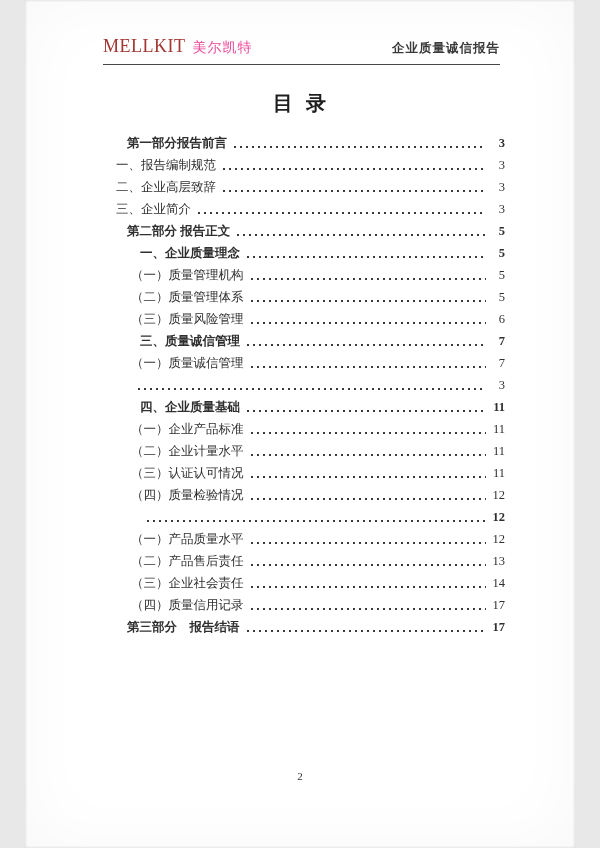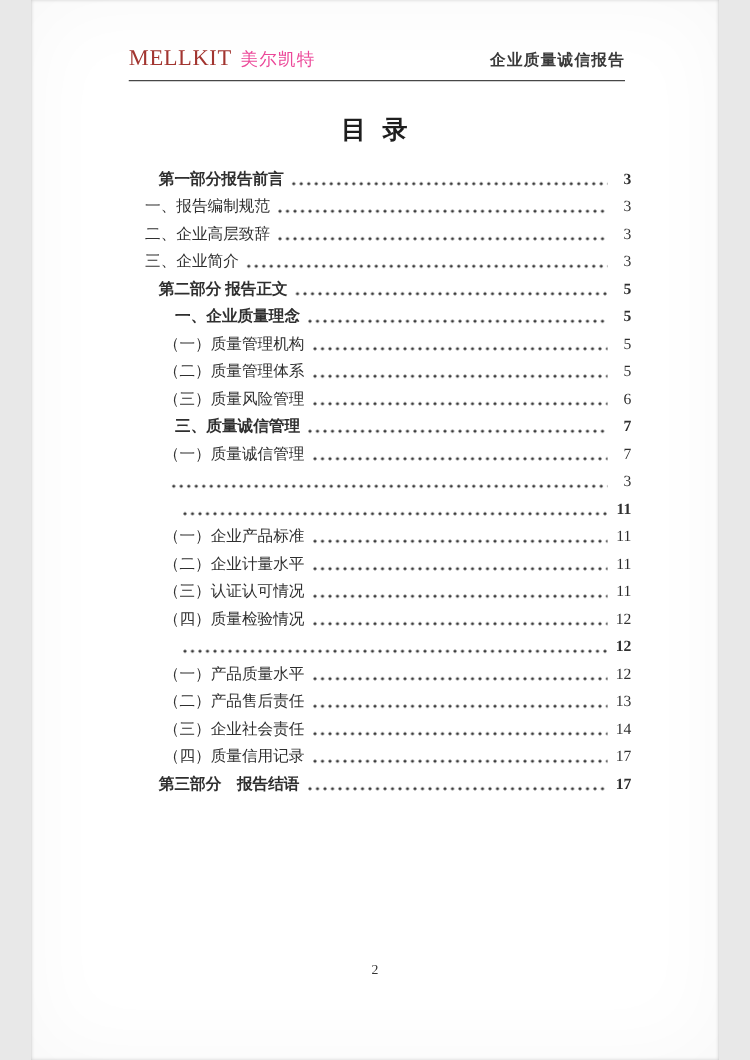--- a/index.html
+++ b/index.html
@@ -127,21 +127,21 @@
       <div class="toc-row lvl1"><span class="toc-label">二、企业高层致辞</span><span class="leader"></span><span class="toc-page">3</span></div>
       <div class="toc-row lvl1"><span class="toc-label">三、企业简介</span><span class="leader"></span><span class="toc-page">3</span></div>
       <div class="toc-row lvl0 bold"><span class="toc-label">第二部分 报告正文</span><span class="leader"></span><span class="toc-page">5</span></div>
       <div class="toc-row lvl1 bold"><span class="toc-label">一、企业质量理念</span><span class="leader"></span><span class="toc-page">5</span></div>
       <div class="toc-row lvl2"><span class="toc-label">（一）质量管理机构</span><span class="leader"></span><span class="toc-page">5</span></div>
       <div class="toc-row lvl2"><span class="toc-label">（二）质量管理体系</span><span class="leader"></span><span class="toc-page">5</span></div>
       <div class="toc-row lvl2"><span class="toc-label">（三）质量风险管理</span><span class="leader"></span><span class="toc-page">6</span></div>
       <div class="toc-row lvl1 bold"><span class="toc-label">三、质量诚信管理</span><span class="leader"></span><span class="toc-page">7</span></div>
       <div class="toc-row lvl2"><span class="toc-label">（一）质量诚信管理</span><span class="leader"></span><span class="toc-page">7</span></div>
       <div class="toc-row lvl2"><span class="leader"></span><span class="toc-page">3</span></div>
-      <div class="toc-row lvl1 bold"><span class="leader"></span><span class="toc-page">11</span></div>
+      <div class="toc-row lvl1 bold"><span class="toc-label">四、企业质量基础</span><span class="leader"></span><span class="toc-page">11</span></div>
       <div class="toc-row lvl2"><span class="toc-label">（一）企业产品标准</span><span class="leader"></span><span class="toc-page">11</span></div>
       <div class="toc-row lvl2"><span class="toc-label">（二）企业计量水平</span><span class="leader"></span><span class="toc-page">11</span></div>
       <div class="toc-row lvl2"><span class="toc-label">（三）认证认可情况</span><span class="leader"></span><span class="toc-page">11</span></div>
       <div class="toc-row lvl2"><span class="toc-label">（四）质量检验情况</span><span class="leader"></span><span class="toc-page">12</span></div>
       <div class="toc-row lvl1 bold"><span class="leader"></span><span class="toc-page">12</span></div>
       <div class="toc-row lvl2"><span class="toc-label">（一）产品质量水平</span><span class="leader"></span><span class="toc-page">12</span></div>
       <div class="toc-row lvl2"><span class="toc-label">（二）产品售后责任</span><span class="leader"></span><span class="toc-page">13</span></div>
       <div class="toc-row lvl2"><span class="toc-label">（三）企业社会责任</span><span class="leader"></span><span class="toc-page">14</span></div>
       <div class="toc-row lvl2"><span class="toc-label">（四）质量信用记录</span><span class="leader"></span><span class="toc-page">17</span></div>
       <div class="toc-row lvl0 bold"><span class="toc-label">第三部分　报告结语</span><span class="leader"></span><span class="toc-page">17</span></div>

